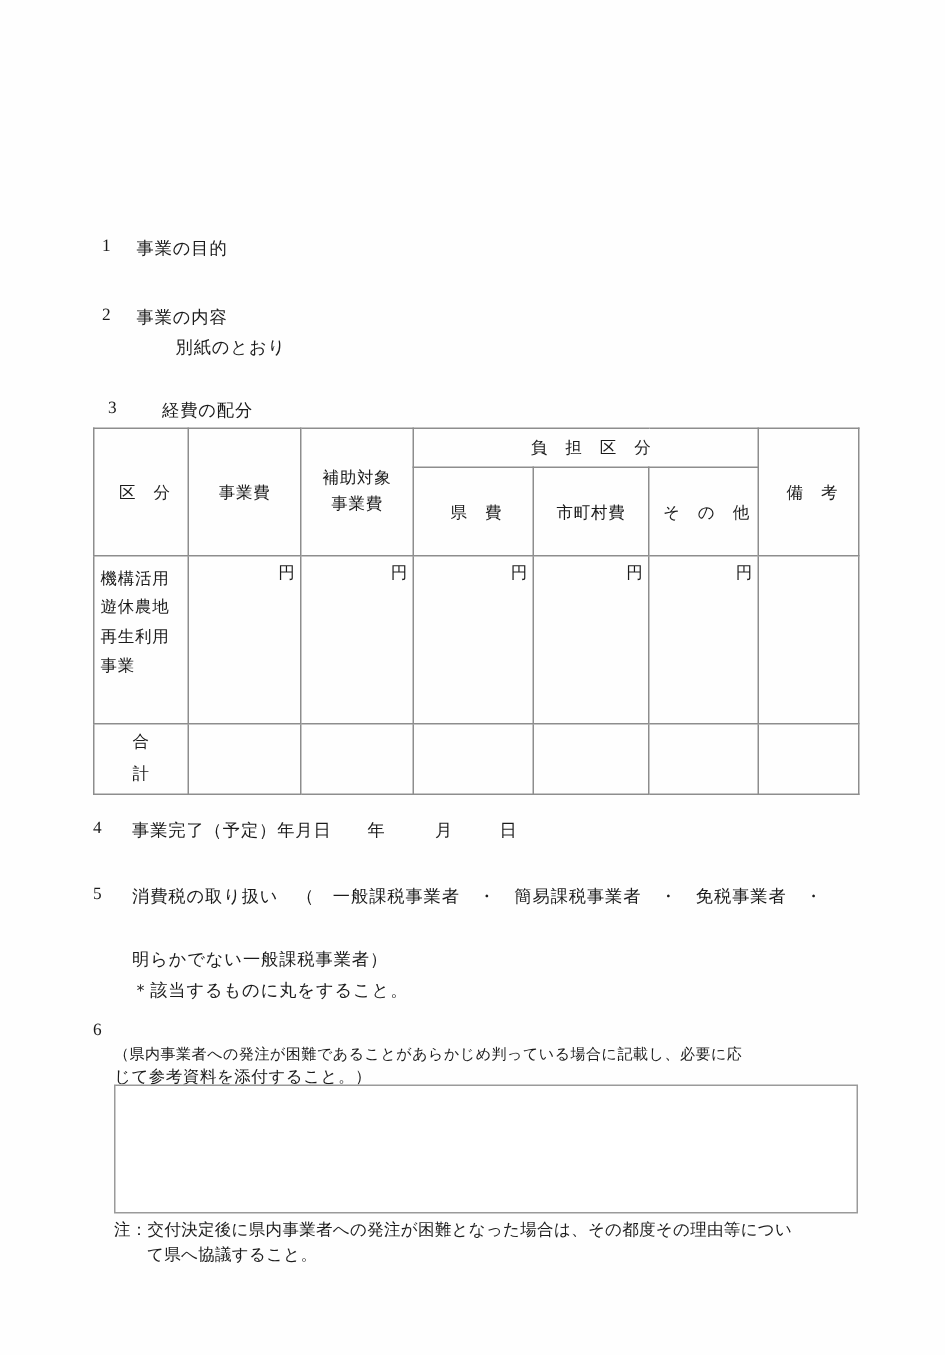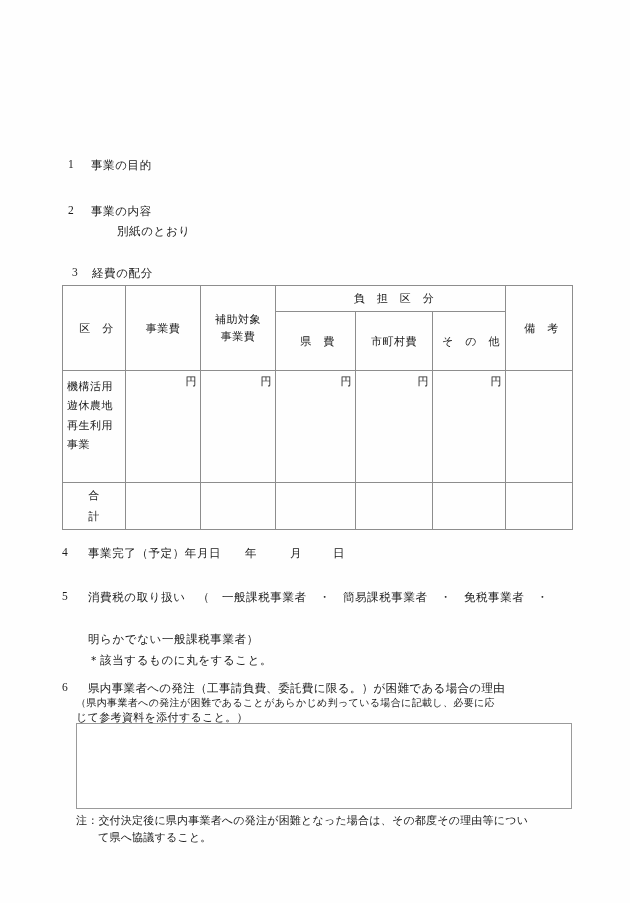--- a/index.html
+++ b/index.html
@@ -126,21 +126,21 @@
 
 
   <div class="abs sec-num" style="left:68px; top:158px;">1</div>
   <div class="abs sec-label" style="left:91px; top:158px;">事業の目的</div>
 
   <div class="abs sec-num" style="left:68px; top:204px;">2</div>
   <div class="abs sec-label" style="left:91px; top:204px;">事業の内容</div>
   <div class="abs sec-sub" style="left:117px; top:224px;">別紙のとおり</div>
 
   <div class="abs sec-num" style="left:72px; top:266px;">3</div>
-  <div class="abs sec-label" style="left:92px; top:266px;text-align:right;">経費の配分</div>
+  <div class="abs sec-label" style="left:108px; top:266px;text-align:right;">経費の配分</div>
 
   <table class="cost-table">
     <colgroup>
       <col style="width:63px">
       <col style="width:75px">
       <col style="width:75px">
       <col style="width:80px">
       <col style="width:77px">
       <col style="width:73px">
       <col style="width:67px">
@@ -197,21 +197,20 @@
   <div class="abs sec-label" style="left:245px; top:546px;">年</div>
   <div class="abs sec-label" style="left:290px; top:546px;">月</div>
   <div class="abs sec-label" style="left:333px; top:546px;">日</div>
 
   <div class="abs sec-num" style="left:62px; top:590px;">5</div>
   <div class="abs sec-label" style="left:88px; top:590px;">消費税の取り扱い　（　一般課税事業者　・　簡易課税事業者　・　免税事業者　・</div>
   <div class="abs sec-label" style="left:88px; top:632px;">明らかでない一般課税事業者）</div>
   <div class="abs sec-label" style="left:88px; top:653px;">＊該当するものに丸をすること。</div>
 
   <div class="abs sec-num" style="left:62px; top:681px;">6</div>
-  <div class="abs sec-label sec6-line" style="left:88px; top:681px;">県内事業者への発注（工事請負費、委託費に限る。）が困難である場合の理由</div>
   <div class="abs sec-label sec6-line" style="left:76px; top:696px; font-size:10px;">（県内事業者への発注が困難であることがあらかじめ判っている場合に記載し、必要に応</div>
   <div class="abs sec-label sec6-line" style="left:76px; top:710px; font-size:11px;">じて参考資料を添付すること。）</div>
 
   <div class="reason-box"></div>
 
   <div class="note-block">
     <span>注：交付決定後に県内事業者への発注が困難となった場合は、その都度その理由等につい</span>
     <span class="note-line2">て県へ協議すること。</span>
   </div>
 

